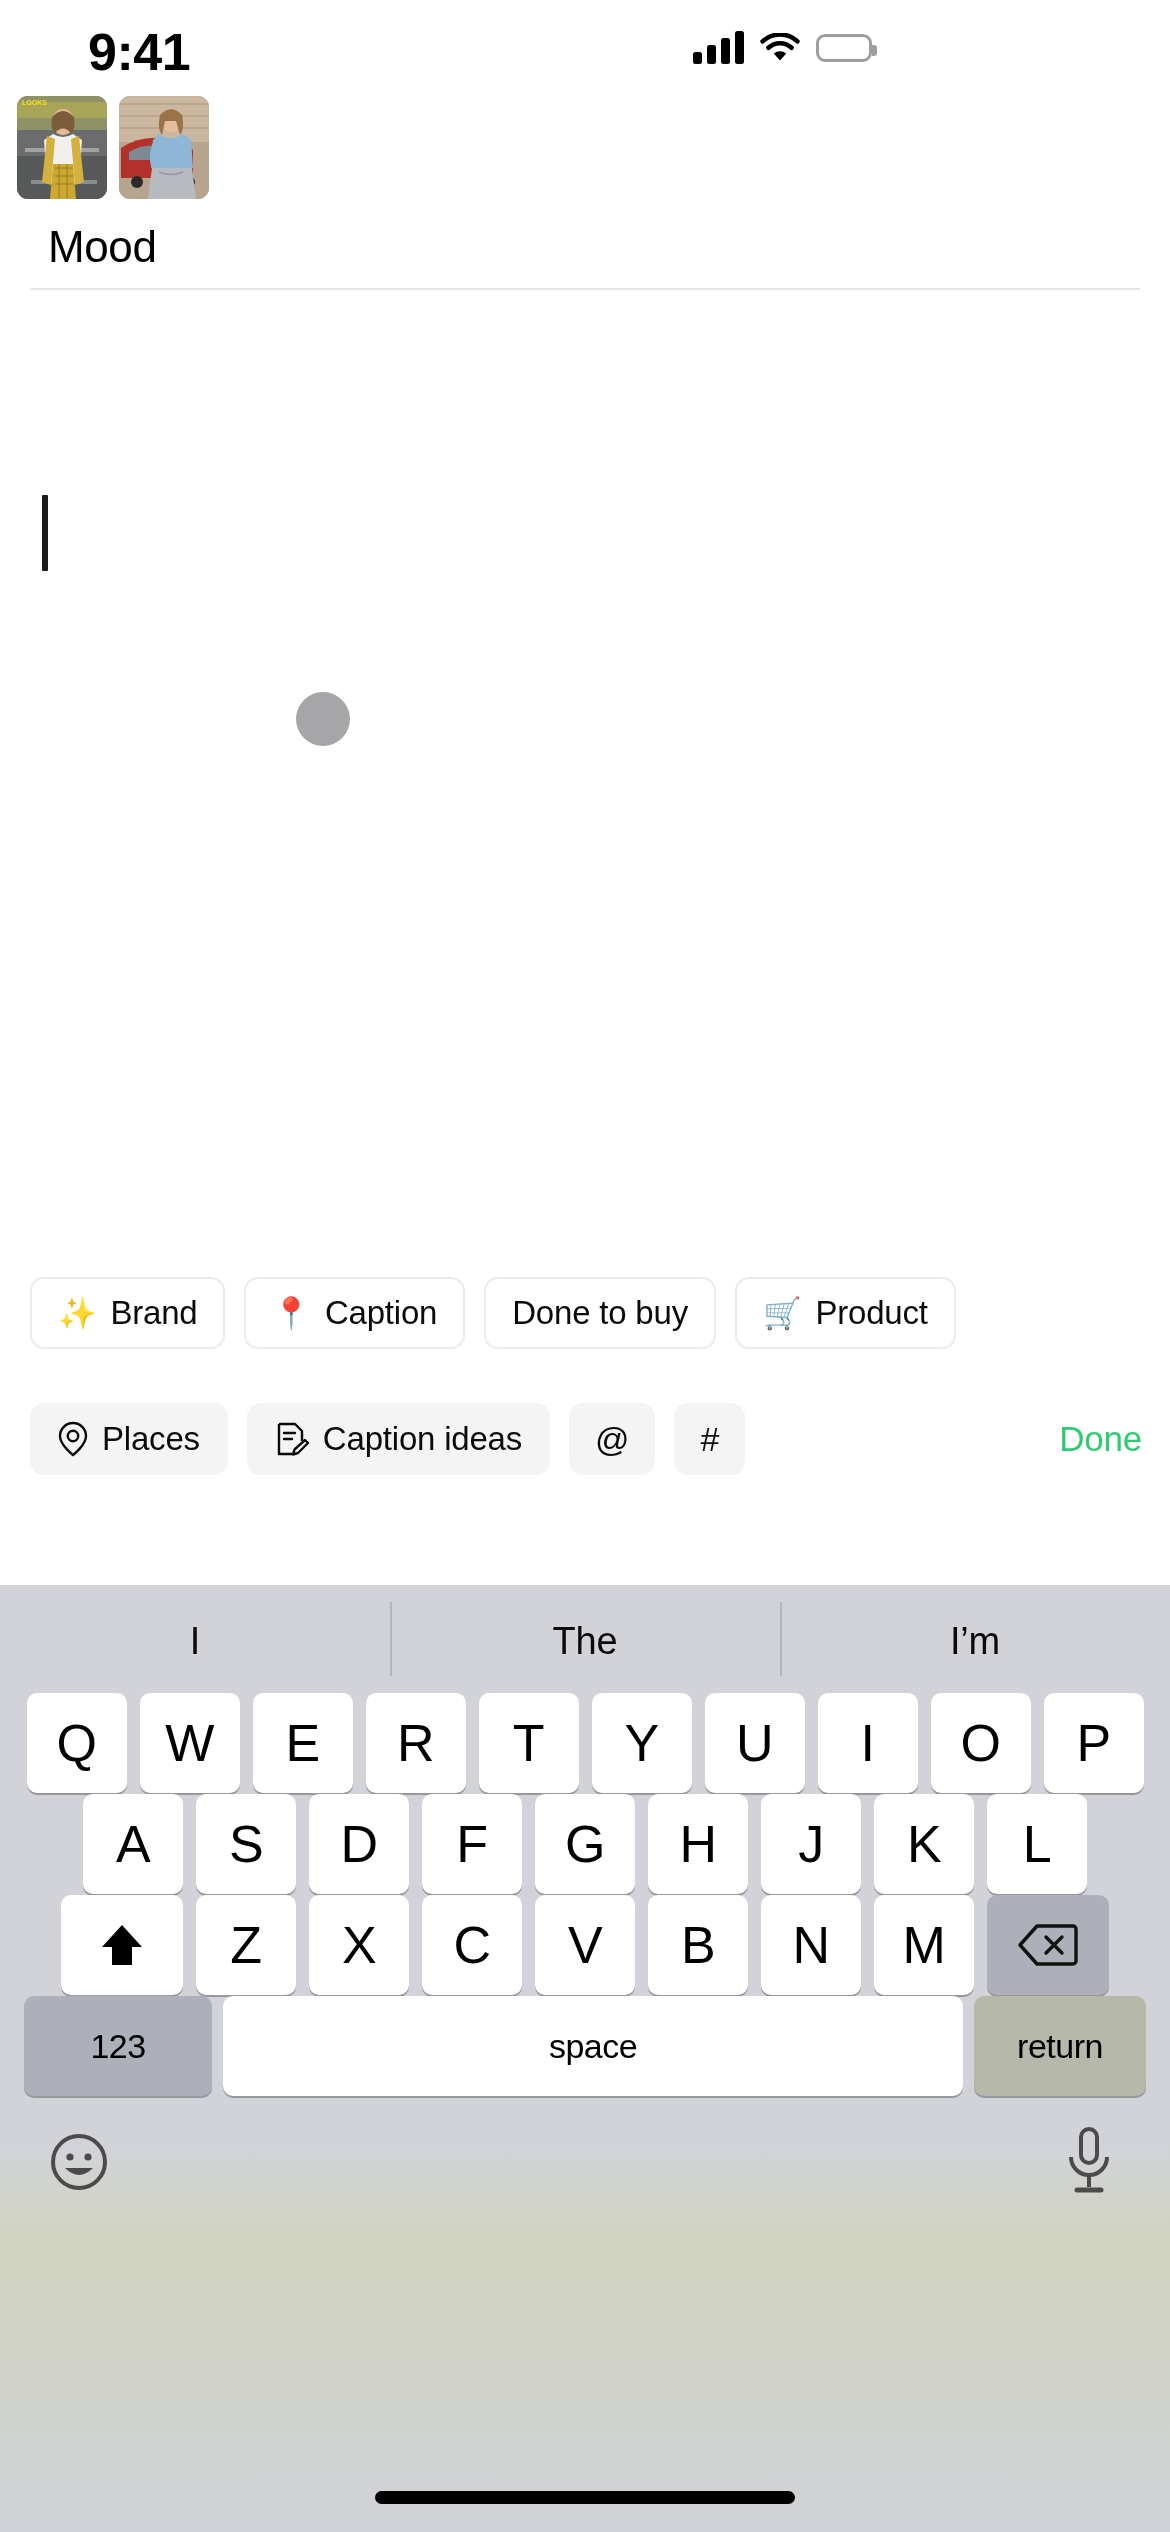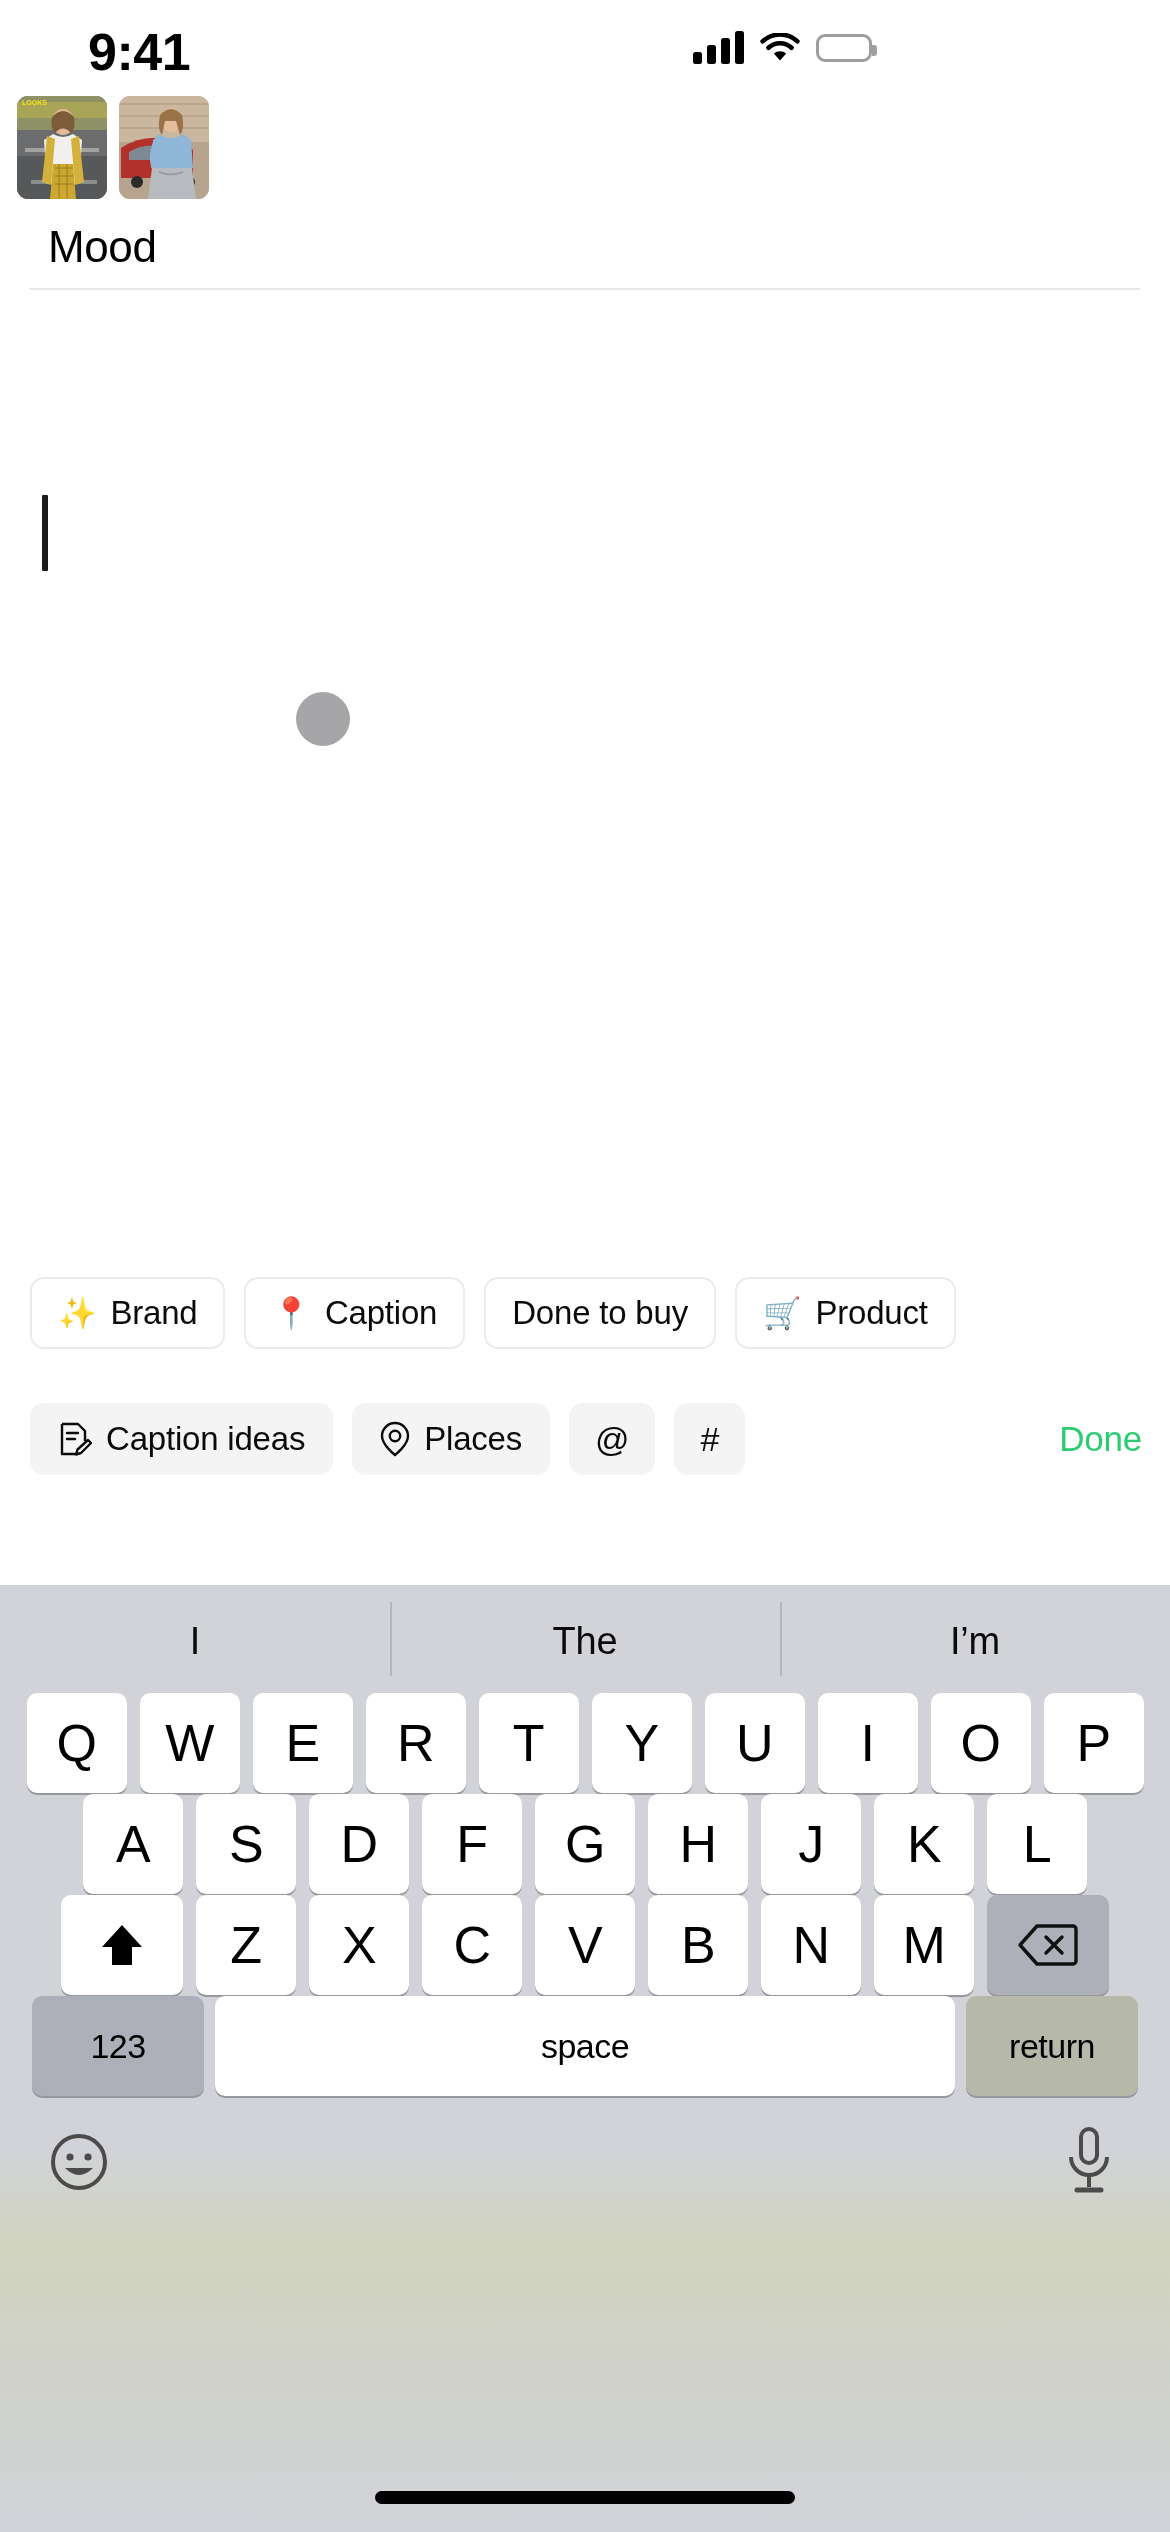--- a/index.html
+++ b/index.html
@@ -186,37 +186,37 @@
     </div>
     <div class="chip outlined">
       <span class="emo">🛒</span>
       <span>Product</span>
     </div>
   </div>
 
   <div class="chiprow r2">
     <div class="chip filled">
       <span>
+        <svg class="icon" width="30" height="36" viewBox="0 0 30 36">
+          <path d="M15 2 C7.8 2 2 7.8 2 15 c0 9 13 19 13 19 s13 -10 13 -19 C28 7.8 22.2 2 15 2z" stroke="#0b0b0c" stroke-width="2.4" fill="none"></path>
+          <circle cx="15" cy="15" r="5.2" stroke="#0b0b0c" stroke-width="2.4" fill="none"></circle>
+        </svg>
+      </span>
+      <span>Places</span>
+    </div>
+    <div class="chip filled">
+      <span>
         <svg class="icon" width="34" height="36" viewBox="0 0 34 36">
           <path d="M4 3 h16 l7 7 v10" stroke="#0b0b0c" stroke-width="2.4" fill="none" stroke-linejoin="round"></path>
           <path d="M4 3 v30 h13" stroke="#0b0b0c" stroke-width="2.4" fill="none" stroke-linejoin="round"></path>
           <path d="M9 12 h11 M9 18 h8" stroke="#0b0b0c" stroke-width="2.4" stroke-linecap="round"></path>
           <path d="M30 19 l3 3 -10 10 -5 1.5 1.5 -5z" stroke="#0b0b0c" stroke-width="2.4" fill="none" stroke-linejoin="round"></path>
         </svg>
       </span>
       <span>Caption ideas</span>
-    </div>
-    <div class="chip filled">
-      <span>
-        <svg class="icon" width="30" height="36" viewBox="0 0 30 36">
-          <path d="M15 2 C7.8 2 2 7.8 2 15 c0 9 13 19 13 19 s13 -10 13 -19 C28 7.8 22.2 2 15 2z" stroke="#0b0b0c" stroke-width="2.4" fill="none"></path>
-          <circle cx="15" cy="15" r="5.2" stroke="#0b0b0c" stroke-width="2.4" fill="none"></circle>
-        </svg>
-      </span>
-      <span>Places</span>
     </div>
     <div class="chip filled sq">
       <span class="gl">@</span>
     </div>
     <div class="chip filled sq">
       <span class="gl">#</span>
     </div>
     <button class="done">Done</button>
   </div>
 
@@ -272,21 +272,21 @@
         <span>
           <svg class="icon" width="62" height="46" viewBox="0 0 62 46">
             <path d="M20 4 H56 a3 3 0 0 1 3 3 v32 a3 3 0 0 1 -3 3 H20 L3 23 Z" stroke="#111" stroke-width="3.4" fill="none" stroke-linejoin="round"></path>
             <path d="M29 15 L45 31 M45 15 L29 31" stroke="#111" stroke-width="3.4" stroke-linecap="round"></path>
           </svg>
         </span>
       </div>
     </div>
 
     <div class="krow" style="top:411px; gap:11px;">
-      <div class="key dark small" style="width:172px">123</div>
+      <div class="key dark small" style="width:188px">123</div>
       <div class="key small" style="width:740px">space</div>
       <div class="key ret small" style="width:172px">return</div>
     </div>
 
     <div class="kb-tint"></div>
 
     <div class="emoji-btn" style="left:47px; top:545px;">
       <span>
         <svg class="icon" width="64" height="64" viewBox="0 0 64 64">
           <circle cx="32" cy="32" r="26" stroke="#4b4b4b" stroke-width="4" fill="none"></circle>

